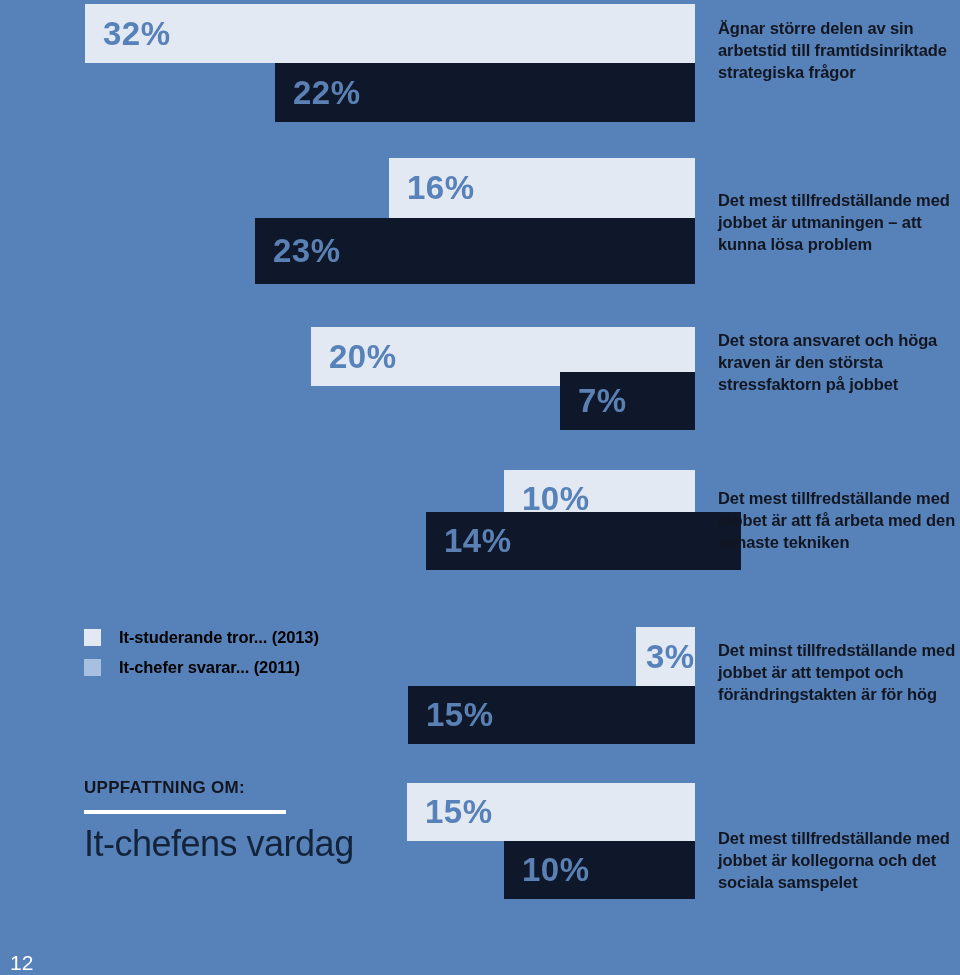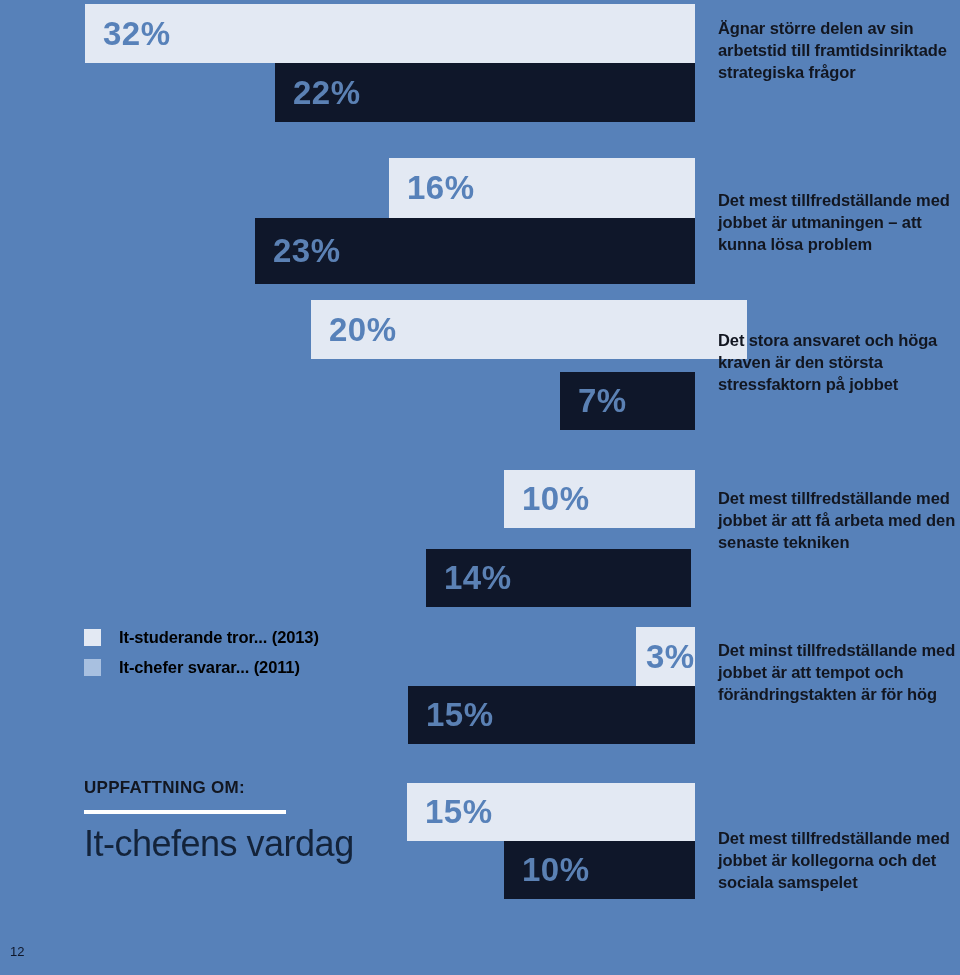--- a/index.html
+++ b/index.html
@@ -107,23 +107,23 @@
     font-weight: 300;
     line-height: 1.12;
     color: #13233a;
     letter-spacing: -0.5px;
   }
 
   
   #page-number {
     position: absolute;
     left: 10px;
-    bottom: 16px;
-    font-size: 13px;
-    color: #0f172a;
+    bottom: 0;
+    font-size: 21px;
+    color: #ffffff;
   }
 </style>
 </head>
 <body>
 
 <div id="chart-area">
 
   <div class="bar light" style="left:85px; top:4px; width:610px; height:59px;">
     <span class="pct">32%</span>
   </div>
@@ -133,32 +133,32 @@
   <div class="caption" style="top:18px;">Ägnar större delen av sin arbetstid till framtidsinriktade strategiska frågor</div>
 
   <div class="bar light" style="left:389px; top:158px; width:306px; height:60px;">
     <span class="pct">16%</span>
   </div>
   <div class="bar medium" style="left:255px; top:218px; width:440px; height:66px;">
     <span class="pct">23%</span>
   </div>
   <div class="caption" style="top:190px;">Det mest tillfredställande med jobbet är utmaningen – att kunna lösa problem</div>
 
-  <div class="bar light" style="left:311px; top:300px; width:436px; height:59px;">
+  <div class="bar light" style="left:311px; top:327px; width:384px; height:59px;">
     <span class="pct">20%</span>
   </div>
   <div class="bar medium" style="left:560px; top:372px; width:135px; height:58px;">
     <span class="pct">7%</span>
   </div>
   <div class="caption" style="top:330px;">Det stora ansvaret och höga kraven är den största stressfaktorn på jobbet</div>
 
   <div class="bar light" style="left:504px; top:470px; width:191px; height:58px;">
     <span class="pct">10%</span>
   </div>
-  <div class="bar medium" style="left:426px; top:549px; width:265px; height:58px;">
+  <div class="bar medium" style="left:426px; top:512px; width:315px; height:58px;">
     <span class="pct">14%</span>
   </div>
   <div class="caption" style="top:488px;">Det mest tillfredställande med jobbet är att få arbeta med den senaste tekniken</div>
 
   <div class="bar light" style="left:636px; top:627px; width:59px; height:59px;">
     <span class="pct" style="padding-left:10px;">3%</span>
   </div>
   <div class="bar medium" style="left:408px; top:686px; width:287px; height:58px;">
     <span class="pct">15%</span>
   </div>

